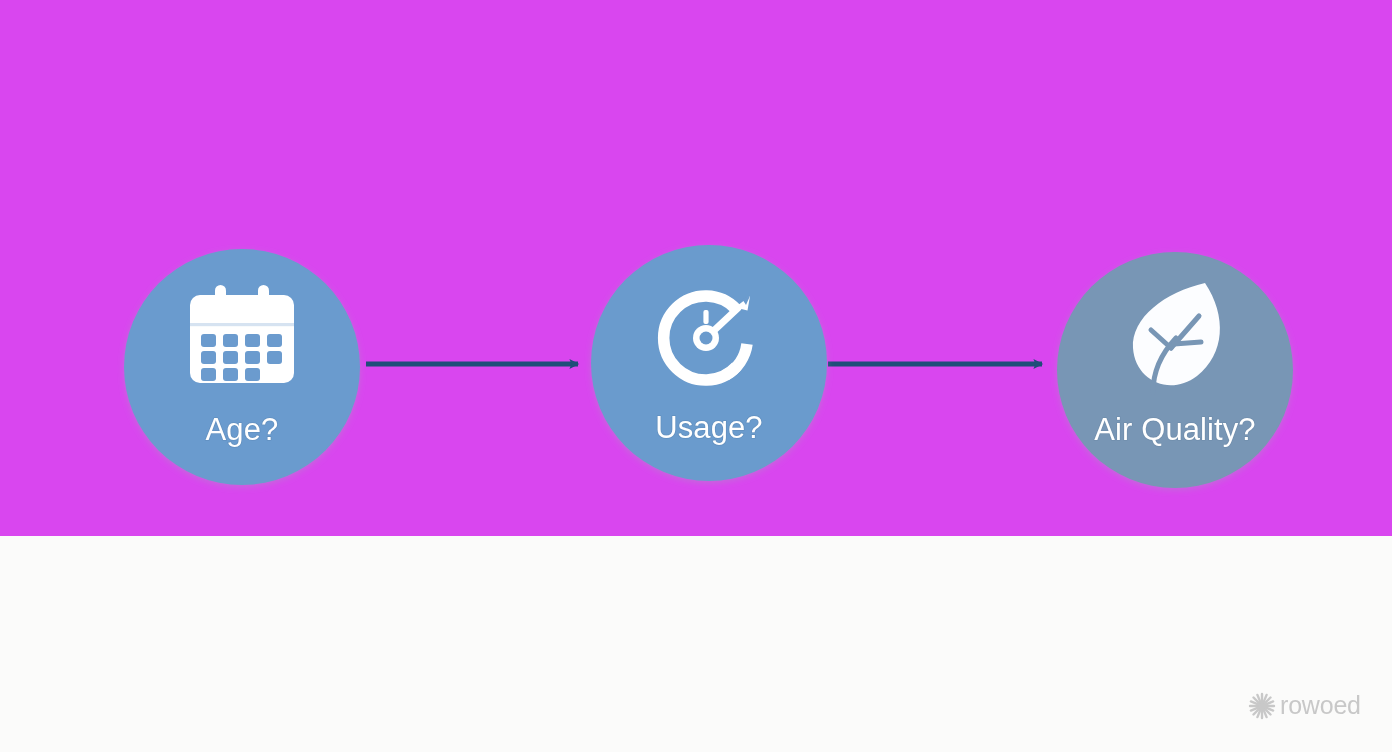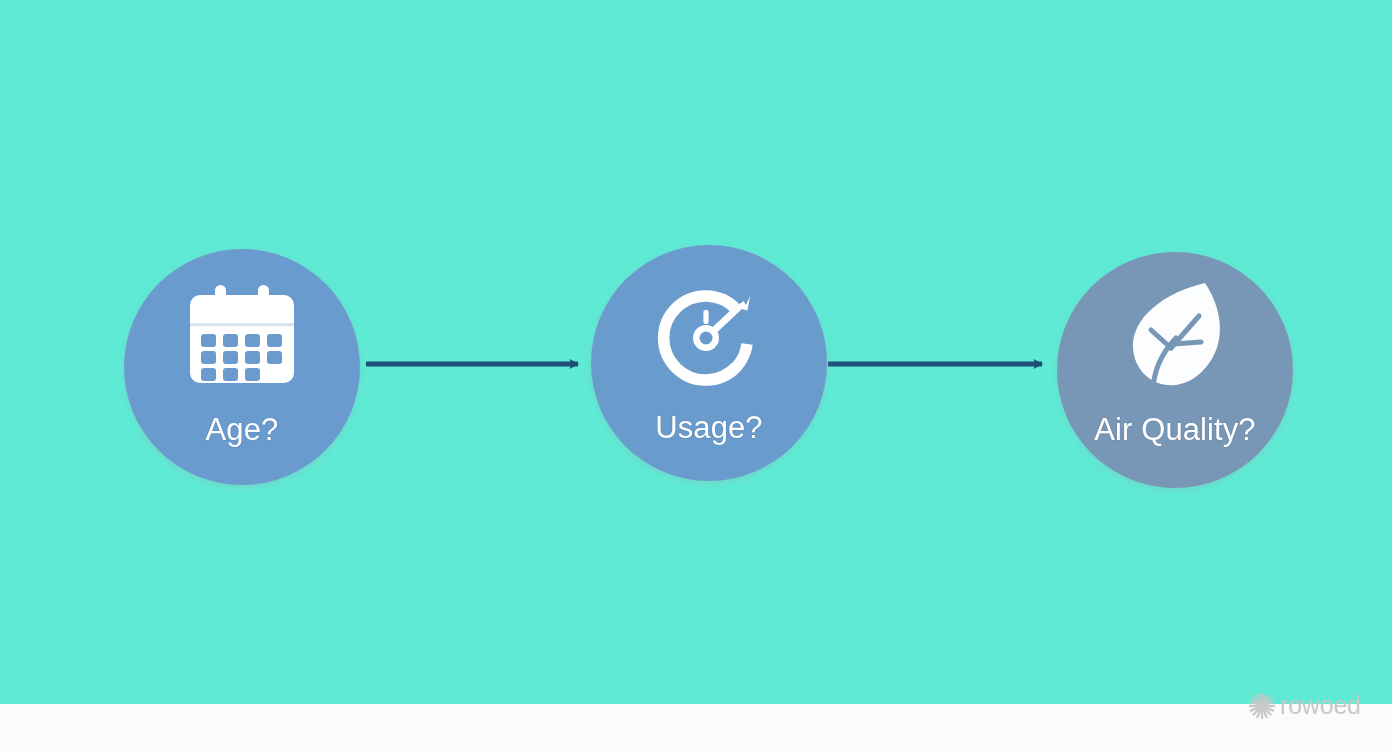--- a/index.html
+++ b/index.html
@@ -10,22 +10,22 @@
   body {
     width: 1392px;
     height: 752px;
     background: #fbfbfa;
     font-family: "Liberation Sans", sans-serif;
     overflow: hidden;
   }
   #stage {
     position: relative;
     width: 1392px;
-    height: 704px;
-    background: #5eead4;
+    height: 536px;
+    background: #d946ef;
   }
   .diagram-svg {
     position: absolute;
     top: 0;
     left: 0;
     width: 1392px;
     height: 752px;
     display: block;
   }
   .node-label {

